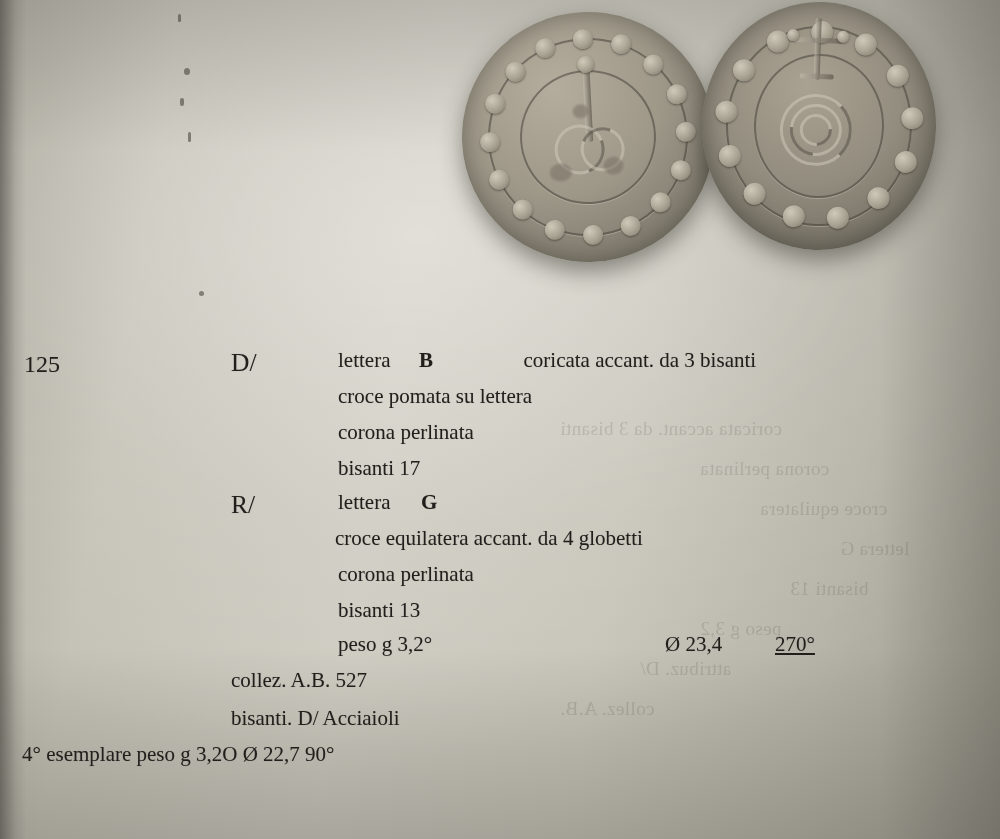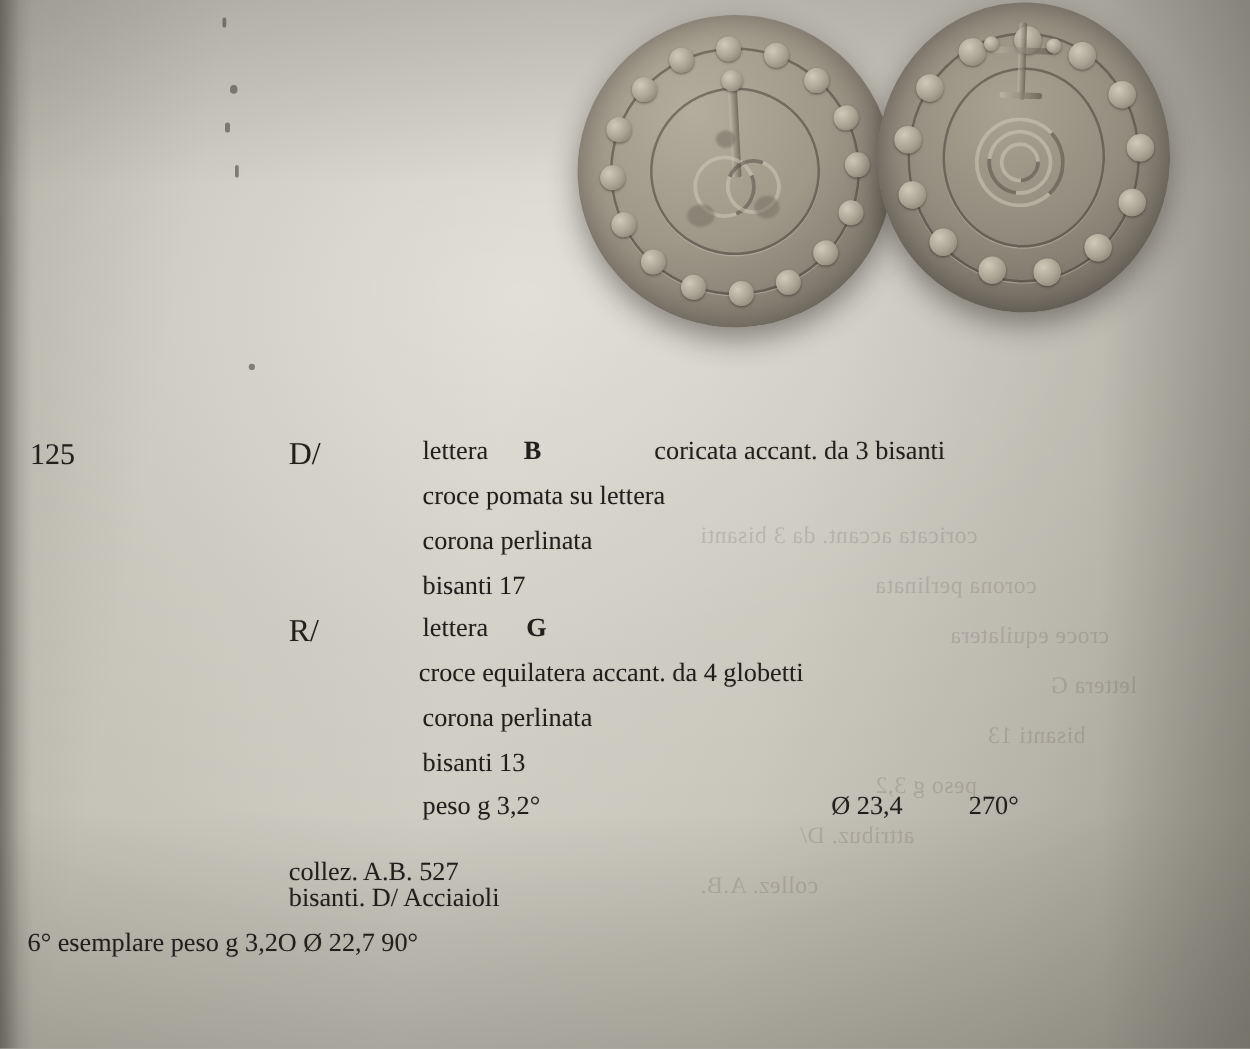--- a/index.html
+++ b/index.html
@@ -281,20 +281,20 @@
       <span style="display:inline-block; width:20px;"></span>
       <span class="g-letter">G</span>
     </div>
 
     <div class="line" style="left:323px; top:198px;margin-left:12px;">croce equilatera accant. da 4 globetti</div>
     <div class="line" style="left:338px; top:234px;">corona perlinata</div>
     <div class="line" style="left:338px; top:270px;">bisanti 13</div>
 
     <div class="line" style="left:338px; top:304px;">peso g 3,2°</div>
     <div class="line" style="left:665px; top:304px;text-align:right;">Ø 23,4</div>
-    <div class="line" style="left:775px; top:304px;">270°</div>
-
-    <div class="line" style="left:231px; top:357px;text-align:right;">collez. A.B. 527</div>
+    <div class="line" style="left:775px; top:304px;text-decoration:underline;">270°</div>
+
+    <div class="line" style="left:231px; top:340px;text-align:right;">collez. A.B. 527</div>
     <div class="line" style="left:231px; top:378px;">bisanti. D/ Acciaioli</div>
-    <div class="line" style="left:22px; top:414px;">6° esemplare peso g 3,2O   Ø 22,7     90°</div>
+    <div class="line" style="left:22px; top:414px;">4° esemplare peso g 3,2O   Ø 22,7     90°</div>
   </div>
 
 </div>
 
 </body></html>

